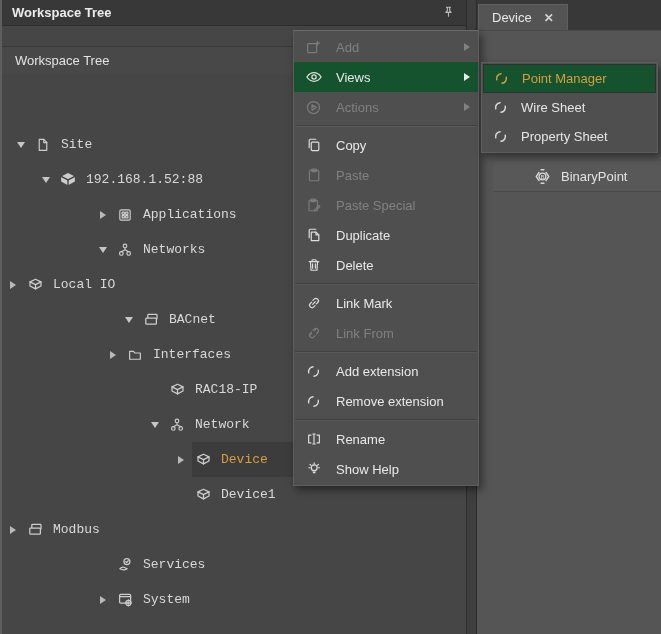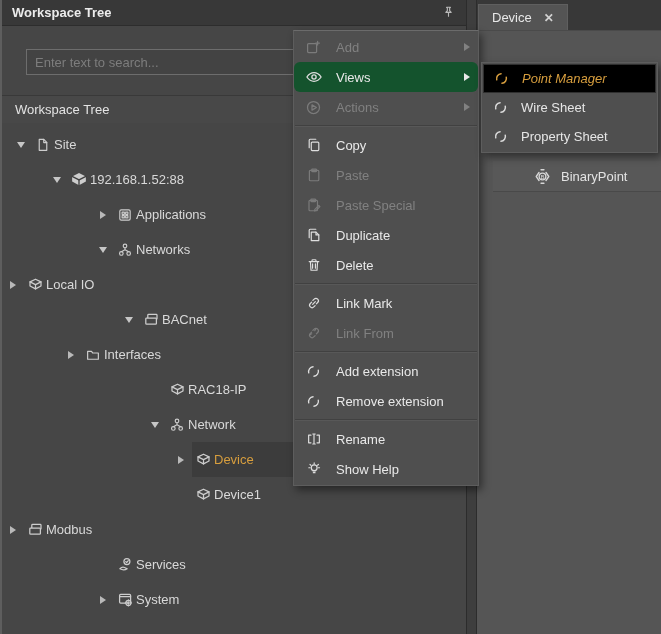--- a/index.html
+++ b/index.html
@@ -22,21 +22,21 @@
   .search-input::placeholder{color:#7d7d7d;}
   .section-row{margin-top:20px;height:27px;background:#484848;border-top:1px solid #393939;
     display:flex;align-items:center;padding:0 13px;color:#e3e3e3;}
   .tree{position:absolute;left:0;top:122px;right:0;bottom:0;padding-top:5px;overflow:hidden;}
   .trow{height:35px;display:flex;align-items:center;color:#d9d9d9;cursor:default;}
   .tw{width:22px;height:22px;flex:0 0 22px;display:flex;align-items:center;justify-content:center;cursor:pointer;}
   .tw.leaf{cursor:default}
   .arr-exp{width:0;height:0;border-left:4.5px solid transparent;border-right:4.5px solid transparent;border-top:6px solid #c6c6c6;}
   .arr-col{width:0;height:0;border-top:4.5px solid transparent;border-bottom:4.5px solid transparent;border-left:6px solid #b9b9b9;}
   .ticon{width:22px;flex:0 0 22px;color:#cdcdcd;display:flex;justify-content:center;}
-  .tlabel{margin-left:0;white-space:nowrap;}
+  .tlabel{margin-left:7px;white-space:nowrap;font-family:Liberation Mono, monospace;}
   .band{display:flex;align-items:center;flex:1;align-self:stretch;}
   .trow.selected .band{background:#3c3c3c;}
   .trow.selected .tlabel{color:#d79e3e;}
 
   
   .splitter{position:absolute;left:466px;top:0;width:11px;height:634px;background:#3e3e3e;
     border-left:1px solid #2c2c2c;border-right:1px solid #2c2c2c;box-sizing:border-box;cursor:col-resize;}
 
   
   .right-panel{position:absolute;left:477px;top:0;right:0;height:634px;background:#383838;}
@@ -47,79 +47,76 @@
   .tab-close{color:#d2d2d2;font-weight:bold;font-size:12px;cursor:pointer;}
   .rcontent{position:absolute;left:0;top:30px;right:0;bottom:0;background:#555555;border-top:1px solid #4a4a4a;}
   .point-row{position:absolute;left:16px;top:130px;right:0;height:30px;display:flex;align-items:center;
     padding-left:40px;background:#585858;border-bottom:1px solid #494949;color:#e3e3e3;cursor:default;}
   .point-row .ic{color:#d6d6d6;margin-right:9px;}
 
   
   .menu{position:absolute;left:293px;top:30px;width:186px;background:#4f4f4f;
     border:1px solid #5d5d5d;border-top-color:#6b6b6b;box-sizing:border-box;
     box-shadow:3px 4px 8px rgba(0,0,0,0.45);z-index:30;padding:1px 0;}
-  .mi{height:30px;display:flex;align-items:center;padding:0 8px 0 10px;color:#e9e9e9;cursor:pointer;border-radius:6px;}
+  .mi{height:30px;display:flex;align-items:center;padding:0 8px 0 10px;color:#e9e9e9;cursor:pointer;}
   .mi .ic{width:19px;color:#dedede;}
   .mi .ml{margin-left:13px;white-space:nowrap;}
   .mi.disabled{color:#818181;cursor:default;}
   .mi.disabled .ic{color:#7b7b7b;}
   .mi.active{background:#14532d;}
   .msep{height:1px;background:#414141;border-bottom:1px solid #585858;margin:3px 1px;}
   .sub-arr{margin-left:auto;width:0;height:0;border-top:4.5px solid transparent;border-bottom:4.5px solid transparent;border-left:6px solid currentColor;}
 
   
   .submenu{position:absolute;left:481px;top:62px;width:177px;background:#4f4f4f;
     border:1px solid #5d5d5d;box-sizing:border-box;box-shadow:3px 4px 8px rgba(0,0,0,0.45);
     z-index:31;padding:1px;}
   .si{height:29px;display:flex;align-items:center;padding:0 8px;color:#e6e6e6;cursor:pointer;}
   .si .ic{width:18px;color:#d9d9d9;}
   .si .sl{margin-left:12px;white-space:nowrap;}
-  .si.highlight{background:#000000;border:1px solid #2f2f2f;height:27px;color:#d79e3e;font-style:italic;}
+  .si.highlight{background:#14532d;border:1px solid #2f2f2f;height:27px;color:#d79e3e;}
   .si.highlight .ic{color:#d79e3e;}
 </style>
 </head>
 <body>
 
 <div class="screen">
 
   <div class="left-panel">
     <div class="panel-header">
       <span>Workspace Tree</span>
       <span class="pin ic">
         <svg width="15" height="15" viewBox="0 0 17 17">
             <path d="M6.3 2.6 h4.4 l-0.9 1 v2.9 l1.8 1.8 h-6.2 l1.8 -1.8 v-2.9 z"></path>
             <path d="M8.5 8.3 v4.4"></path>
           </svg>
       </span>
     </div>
 
-    <div class="search-row">
-      <input class="search-input" type="text" placeholder="Enter text to search..." style="">
-    </div>
 
     <div class="section-row">
       <span>Workspace Tree</span>
     </div>
 
     <div class="tree">
 
       <div class="trow" style="padding-left:8px">
         <span class="tw">
             <span class="arr-exp"></span>
           </span>
         <span class="ticon ic">
           <svg width="16" height="16" viewBox="0 0 17 17">
               <path d="M4.5 2.5 h4.8 L12.5 5.7 V14.2 h-8 z"></path>
               <path d="M9.3 2.5 V5.9 h3.2"></path>
             </svg>
           </span>
         <span class="tlabel">Site</span>
       </div>
 
-      <div class="trow" style="padding-left:44px">
+      <div class="trow" style="padding-left:33px">
         <span class="tw">
             <span class="arr-exp"></span>
           </span>
         <span class="ticon ic">
           <svg width="18" height="18" viewBox="0 0 17 17">
               <path fill="currentColor" stroke="none" d="M8.5 1.8 L15 5.1 V9.9 L8.5 13.4 2 9.9 V5.1 Z"></path>
               <path d="M2 5.1 L8.5 8.4 L15 5.1" stroke="#3f3f3f"></path>
               <path d="M8.5 8.4 V13.4" stroke="#3f3f3f"></path>
             </svg>
           </span>
@@ -176,21 +173,21 @@
           </span>
         <span class="ticon ic">
           <svg width="17" height="17" viewBox="0 0 17 17">
               <rect x="4.8" y="3.4" width="9.2" height="5" rx="0.8"></rect>
               <rect x="2.8" y="7" width="10.6" height="6.2" rx="0.8" fill="#464646"></rect>
             </svg>
           </span>
         <span class="tlabel">BACnet</span>
       </div>
 
-      <div class="trow" style="padding-left:58px">
+      <div class="trow" style="padding-left:100px">
         <span class="tw">
             <span class="arr-col"></span>
           </span>
         <span class="ticon ic">
           <svg width="16" height="16" viewBox="0 0 17 17">
               <path d="M2.8 4.6 h4.1 l1.4 1.8 h5.9 V13 H2.8 z"></path>
             </svg>
           </span>
         <span class="tlabel">Interfaces</span>
       </div>

